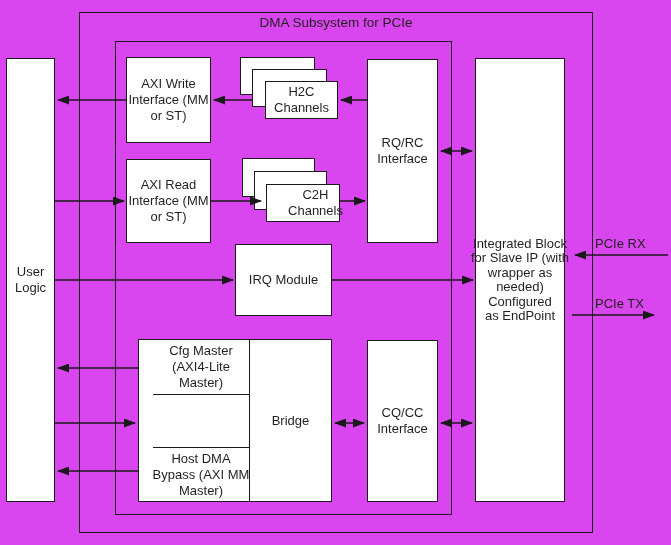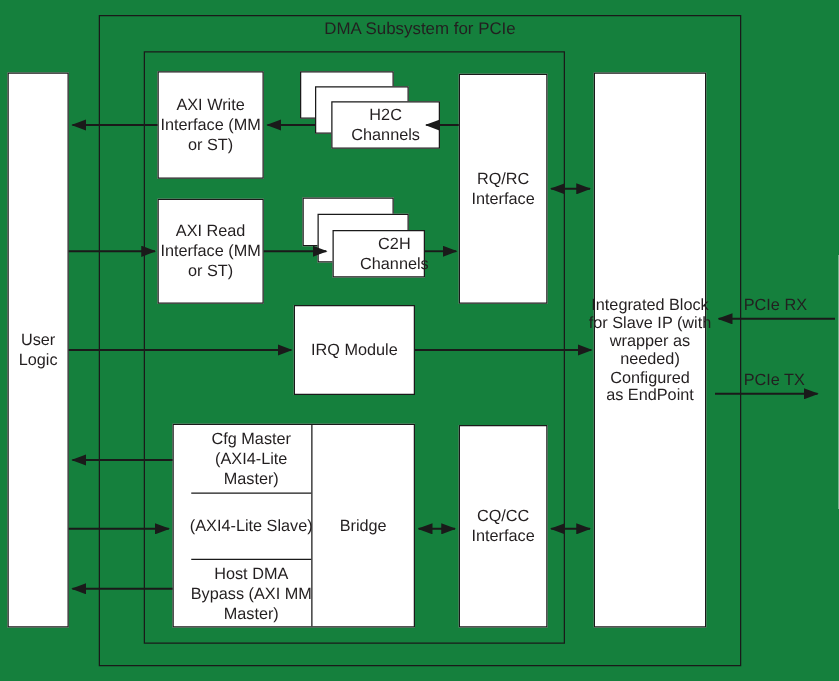--- a/index.html
+++ b/index.html
@@ -4,21 +4,21 @@
 <style>
   html, body {
     margin: 0;
     padding: 0;
     background: #ffffff;
   }
   .stage {
     position: relative;
     width: 671px;
     height: 545px;
-    background: #15803d;
+    background: #d946ef;
     font-family: "Liberation Sans", sans-serif;
     color: #231f20;
     overflow: hidden;
   }
   .box {
     position: absolute;
     box-sizing: border-box;
     border: 1.6px solid #1a1a1a;
     background: #ffffff;
   }
@@ -127,21 +127,21 @@
   </div>
 
   <div class="box label-box z2" style="left:126px; top:159px; width:85px; height:84px;">
     <span class="ln">AXI Read</span>
     <span class="ln">Interface (MM</span>
     <span class="ln">or ST)</span>
   </div>
 
   <div class="box z2" style="left:240px; top:57px; width:75px; height:38px;"></div>
   <div class="box z3" style="left:252px; top:69px; width:75px; height:38px;"></div>
-  <div class="box label-box z4" style="left:265px; top:81px; width:87px; height:38px;">
+  <div class="box label-box z4" style="left:265px; top:81px; width:73px; height:38px;">
     <span class="ln">H2C</span>
     <span class="ln">Channels</span>
   </div>
 
   <div class="box z2" style="left:242px; top:158px; width:73px; height:39px;"></div>
   <div class="box z3" style="left:254px; top:171px; width:73px; height:39px;"></div>
   <div class="box label-box z4" style="left:266px; top:184px; width:74px; height:38px;padding-left:25px;">
     <span class="ln">C2H</span>
     <span class="ln">Channels</span>
   </div>
@@ -156,21 +156,20 @@
   </div>
 
   <div class="box bridge-complex z2" style="left:138px; top:339px; width:194px; height:163px;">
     <div class="bridge-left">
       <div class="bridge-cell cell-1">
         <span class="ln">Cfg Master</span>
         <span class="ln">(AXI4-Lite</span>
         <span class="ln">Master)</span>
       </div>
       <div class="bridge-cell cell-2">
-        <span class="ln">(AXI4-Lite Slave)</span>
       </div>
       <div class="bridge-cell cell-3">
         <span class="ln">Host DMA</span>
         <span class="ln">Bypass (AXI MM</span>
         <span class="ln">Master)</span>
       </div>
     </div>
     <div class="bridge-right">
       <span class="ln">Bridge</span>
     </div>

